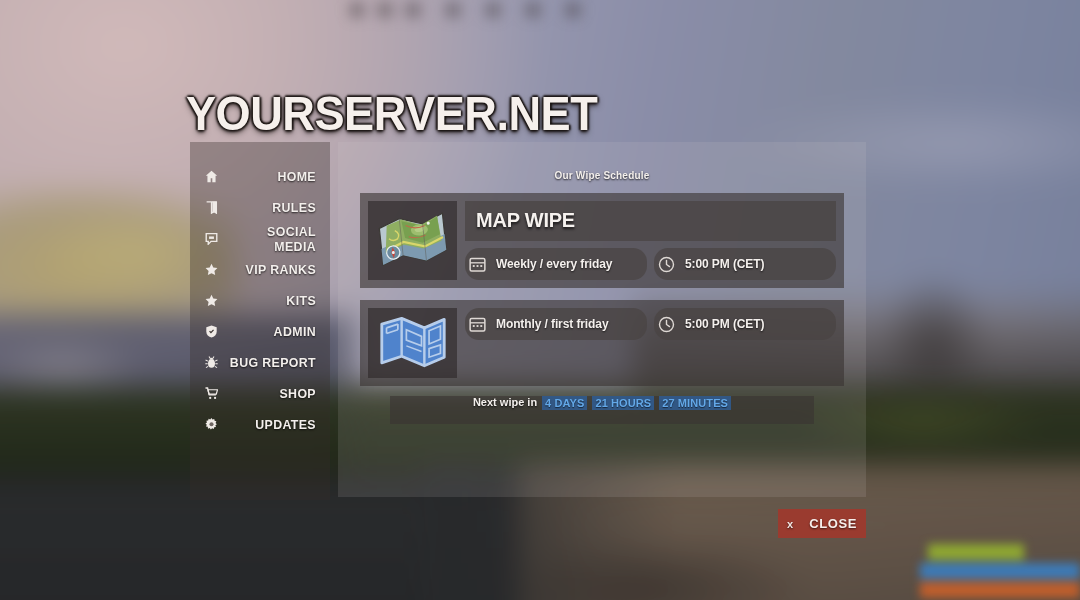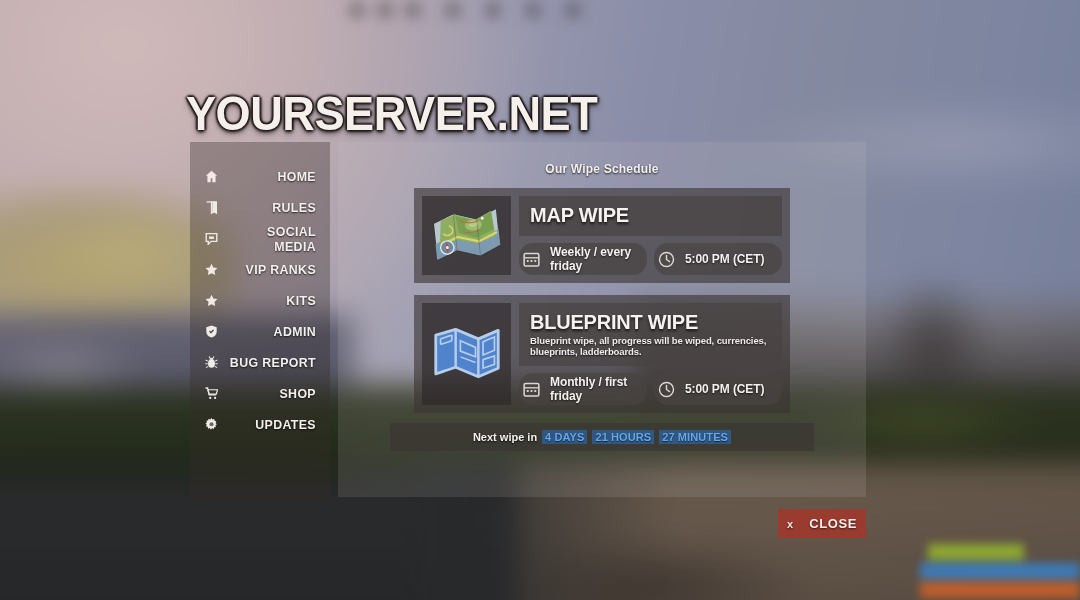--- a/index.html
+++ b/index.html
@@ -134,28 +134,28 @@
     text-shadow:0 1px 2px rgba(0,0,0,.75);
   }
   .nav-item.active .nav-label { color:#ffffff; }
 
   
   #panel {
     position:absolute; left:338px; top:142px; width:528px; height:355px;
     background:rgba(214,206,206,.13);
   }
   #panel-title {
-    text-align:center; margin-top:20px;
-    font-size:12px; font-weight:bold; color:#f4f0ed;
+    text-align:center; margin-top:28px;
+    font-size:10px; font-weight:bold; color:#f4f0ed;
     letter-spacing:.2px;
     text-shadow:0 1px 2px rgba(0,0,0,.8);
   }
 
   .card {
-    margin:12px auto 0 auto; width:376px;
+    margin:12px auto 0 auto; width:484px;
     background:rgba(58,52,50,.62);
     padding:8px;
     display:flex; gap:8px;
   }
   .card-ico {
     width:89px; flex:0 0 89px;
     background:rgba(44,39,38,.6);
     display:flex; align-items:center; justify-content:center;
   }
   .card-body { flex:1; display:flex; flex-direction:column; gap:7px; }
@@ -181,21 +181,21 @@
   .meta-ico { width:17px; height:17px; flex:0 0 17px; }
   .meta-ico svg { width:17px; height:17px; display:block; }
   .meta-txt {
     font-size:12px; font-weight:bold; color:#f4f0ed; letter-spacing:-.1px;
     text-shadow:0 1px 2px rgba(0,0,0,.7);
   }
 
   #countdown {
     margin:10px auto 0 auto; width:424px; height:28px;
     background:rgba(58,52,50,.62);
-    display:flex; align-items:center; justify-content:center; gap:5px;
+    display:flex; align-items:flex-start; justify-content:center; gap:5px;
   }
   #countdown .lead {
     font-size:11px; font-weight:bold; color:#f4f0ed;
     text-shadow:0 1px 2px rgba(0,0,0,.8);
   }
   #countdown .seg {
     background:rgba(48,94,150,.82);
     color:#63a8e8; font-size:11px; font-weight:bold;
     padding:1px 3px; letter-spacing:.1px;
     text-shadow:0 1px 1px rgba(0,0,0,.55);
@@ -416,24 +416,20 @@
         <path d="M7 17 L28 11 L52 21 L73 12 L73 52 L52 61 L28 51 L7 58 Z" fill="#4f83cc" stroke="#b6cdeb" stroke-width="3" stroke-linejoin="round"></path>
         <path d="M28 11 L28 51 M52 21 L52 61" fill="none" stroke="#b6cdeb" stroke-width="2.6"></path>
         <path d="M12 21 L24 17 M12 21 L12 27 M24 17 L24 23 M12 27 L24 23" fill="none" stroke="#b6cdeb" stroke-width="1.8"></path>
         <path d="M33 23 L49 30 L49 40 L33 34 Z" fill="none" stroke="#b6cdeb" stroke-width="1.8"></path>
         <path d="M57 24 L69 19 L69 33 L57 38 Z" fill="none" stroke="#b6cdeb" stroke-width="1.8"></path>
         <path d="M57 43 L69 39 L69 48 L57 52 Z" fill="none" stroke="#b6cdeb" stroke-width="1.8"></path>
         <path d="M33 40 L49 46" fill="none" stroke="#b6cdeb" stroke-width="1.6"></path>
       </svg>
     </div>
     <div class="card-body">
-      <div class="card-head">
-        <h3>BLUEPRINT WIPE</h3>
-        <p>Blueprint wipe, all progress will be wiped, currencies, blueprints, ladderboards.</p>
-      </div>
       <div class="card-meta">
         <div class="meta">
           <span class="meta-ico">
             <svg viewBox="0 0 18 18">
                 <rect x="1.2" y="2.6" width="15.6" height="13.2" rx="1.6" fill="none" stroke="#ded8d4" stroke-width="1.6"></rect>
                 <path d="M1.2 7.2h15.6" stroke="#ded8d4" stroke-width="1.4"></path>
                 <rect x="4" y="9.6" width="2" height="2" fill="#ded8d4"></rect>
                 <rect x="8" y="9.6" width="2" height="2" fill="#ded8d4"></rect>
                 <rect x="12" y="9.6" width="2" height="2" fill="#ded8d4"></rect>
               </svg>

